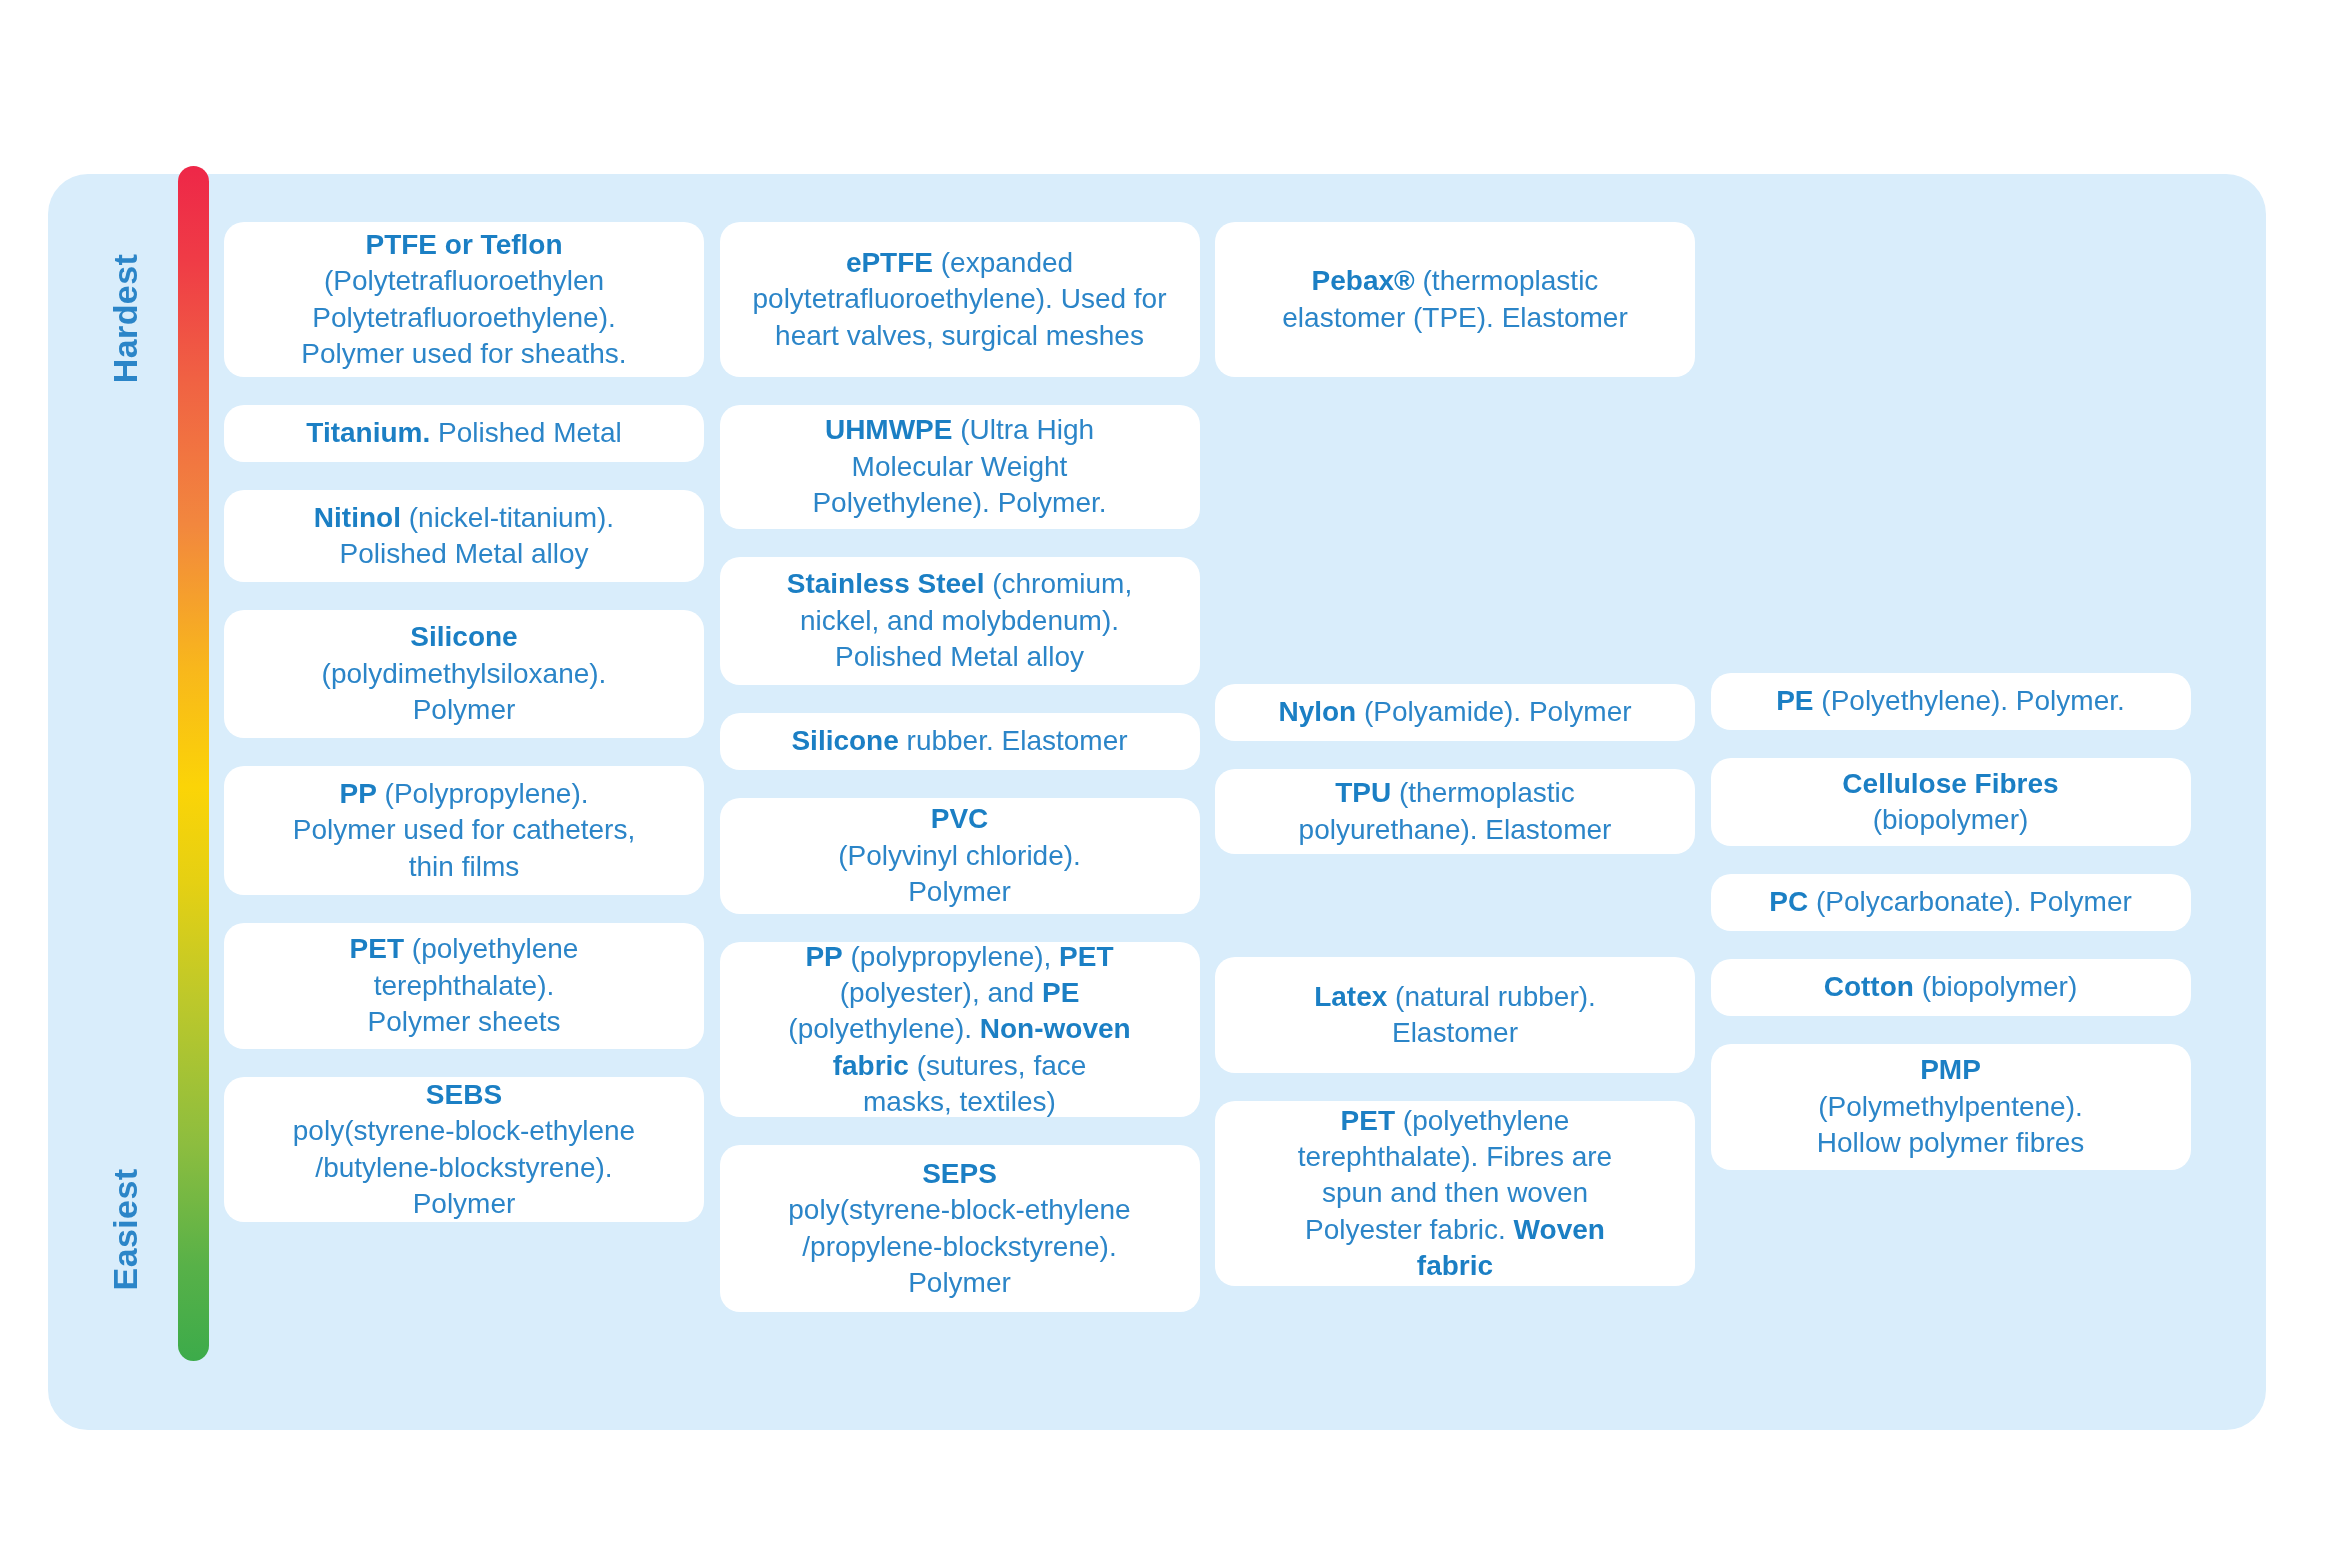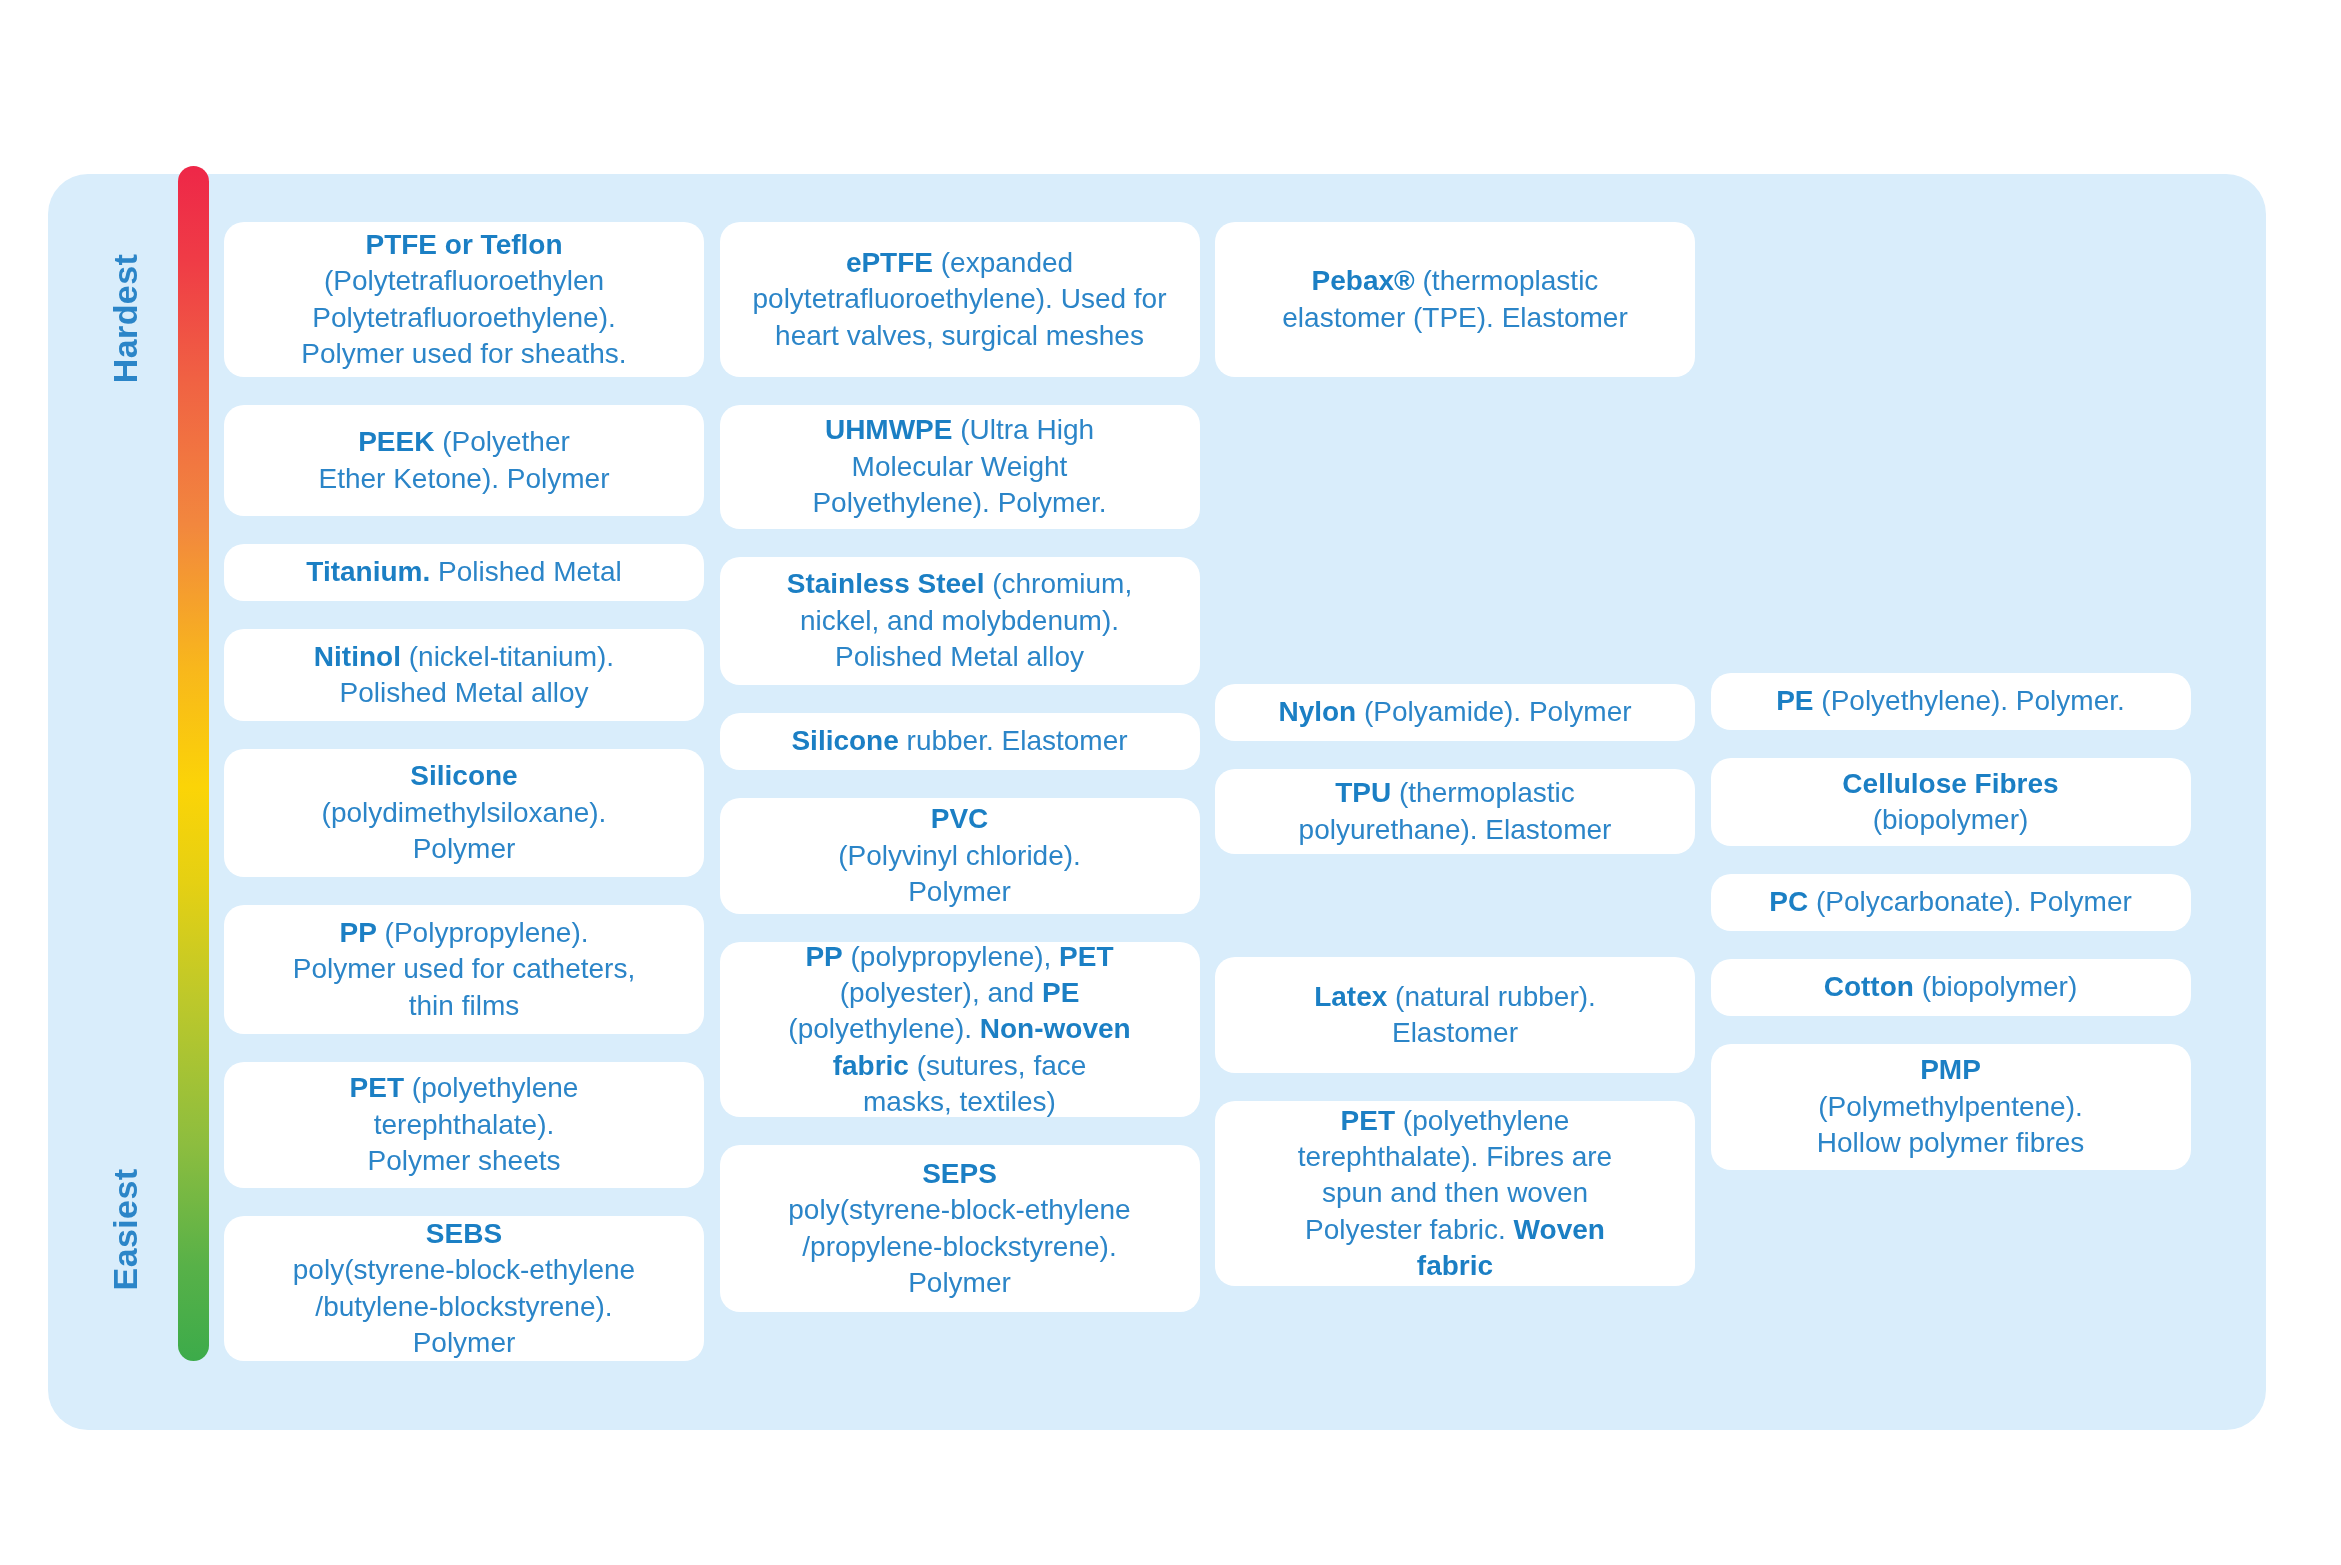--- a/index.html
+++ b/index.html
@@ -155,26 +155,20 @@
 
         <div class="card" style="height:155px">
           <div>
             <span class="t"><b>PTFE or Teflon</b></span>
             <span class="t">(Polytetrafluoroethylen</span>
             <span class="t">Polytetrafluoroethylene).</span>
             <span class="t">Polymer used for sheaths.</span>
           </div>
         </div>
 
-        <div class="card" style="height:111px">
-          <div>
-            <span class="t"><b>PEEK</b><span> (Polyether</span></span>
-            <span class="t">Ether Ketone). Polymer</span>
-          </div>
-        </div>
 
         <div class="card" style="height:57px">
           <div>
             <span class="t"><b>Titanium.</b><span> Polished Metal</span></span>
           </div>
         </div>
 
         <div class="card" style="height:92px">
           <div>
             <span class="t"><b>Nitinol</b><span> (nickel-titanium).</span></span>

